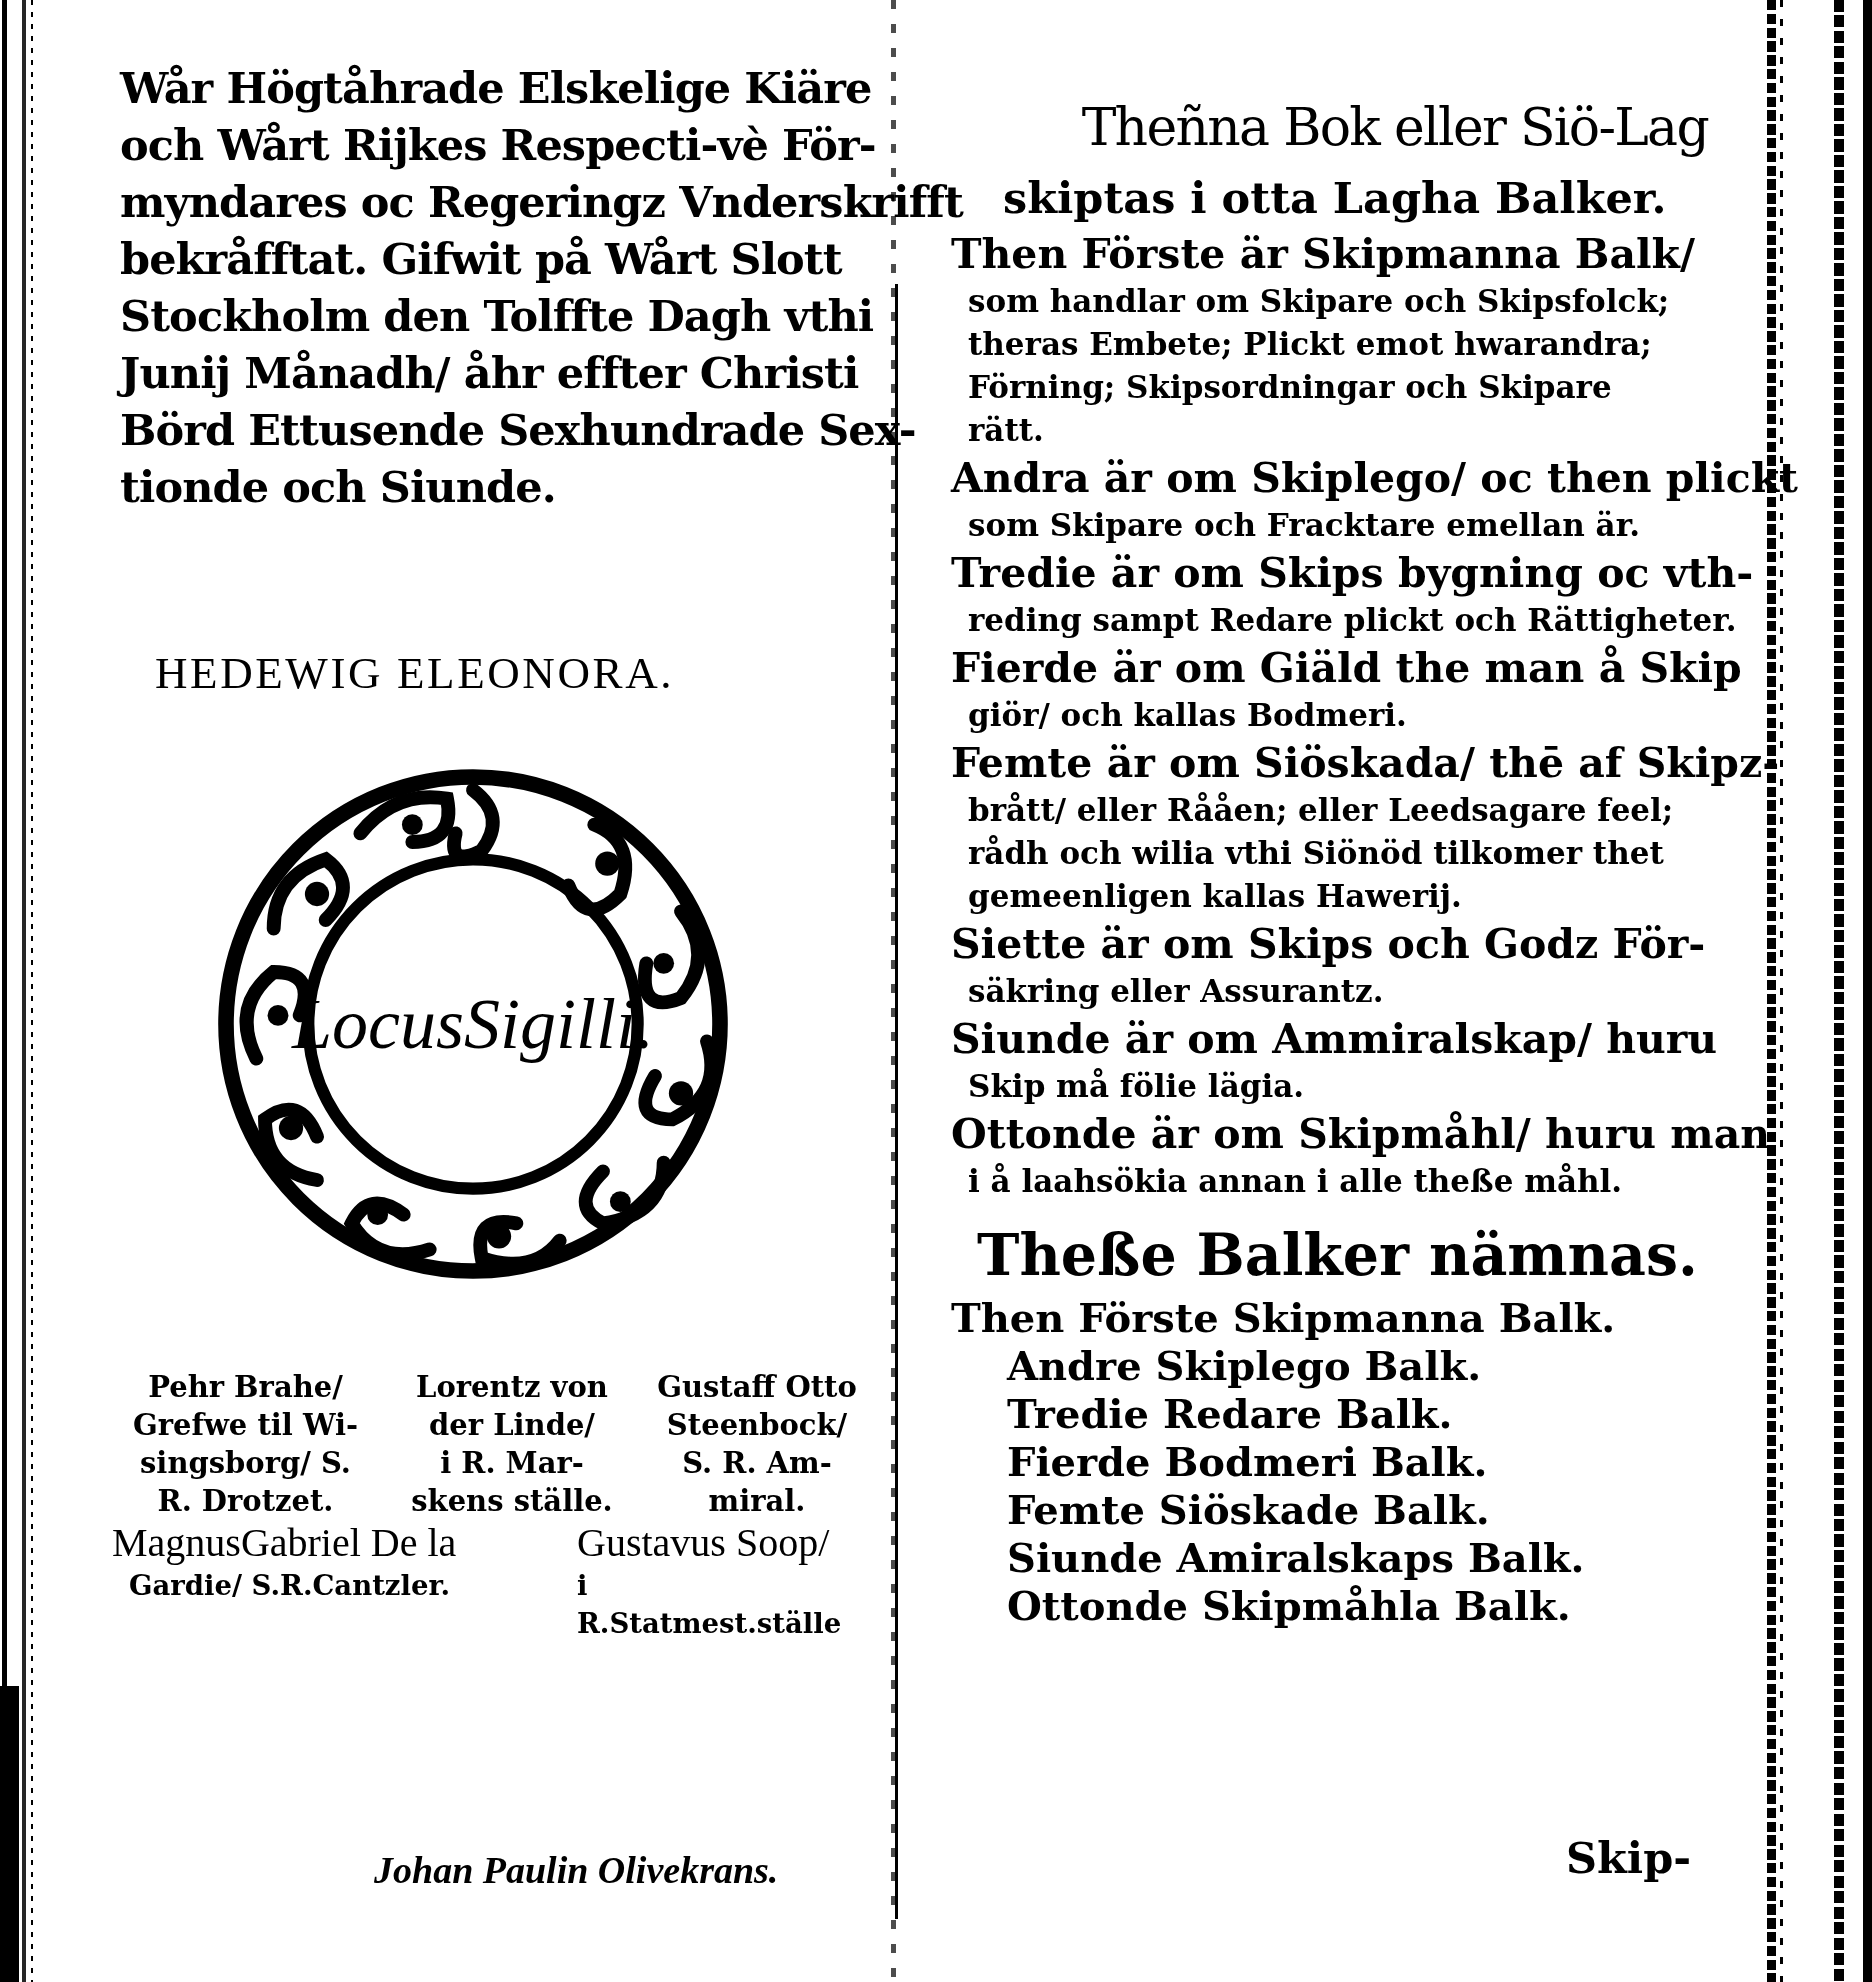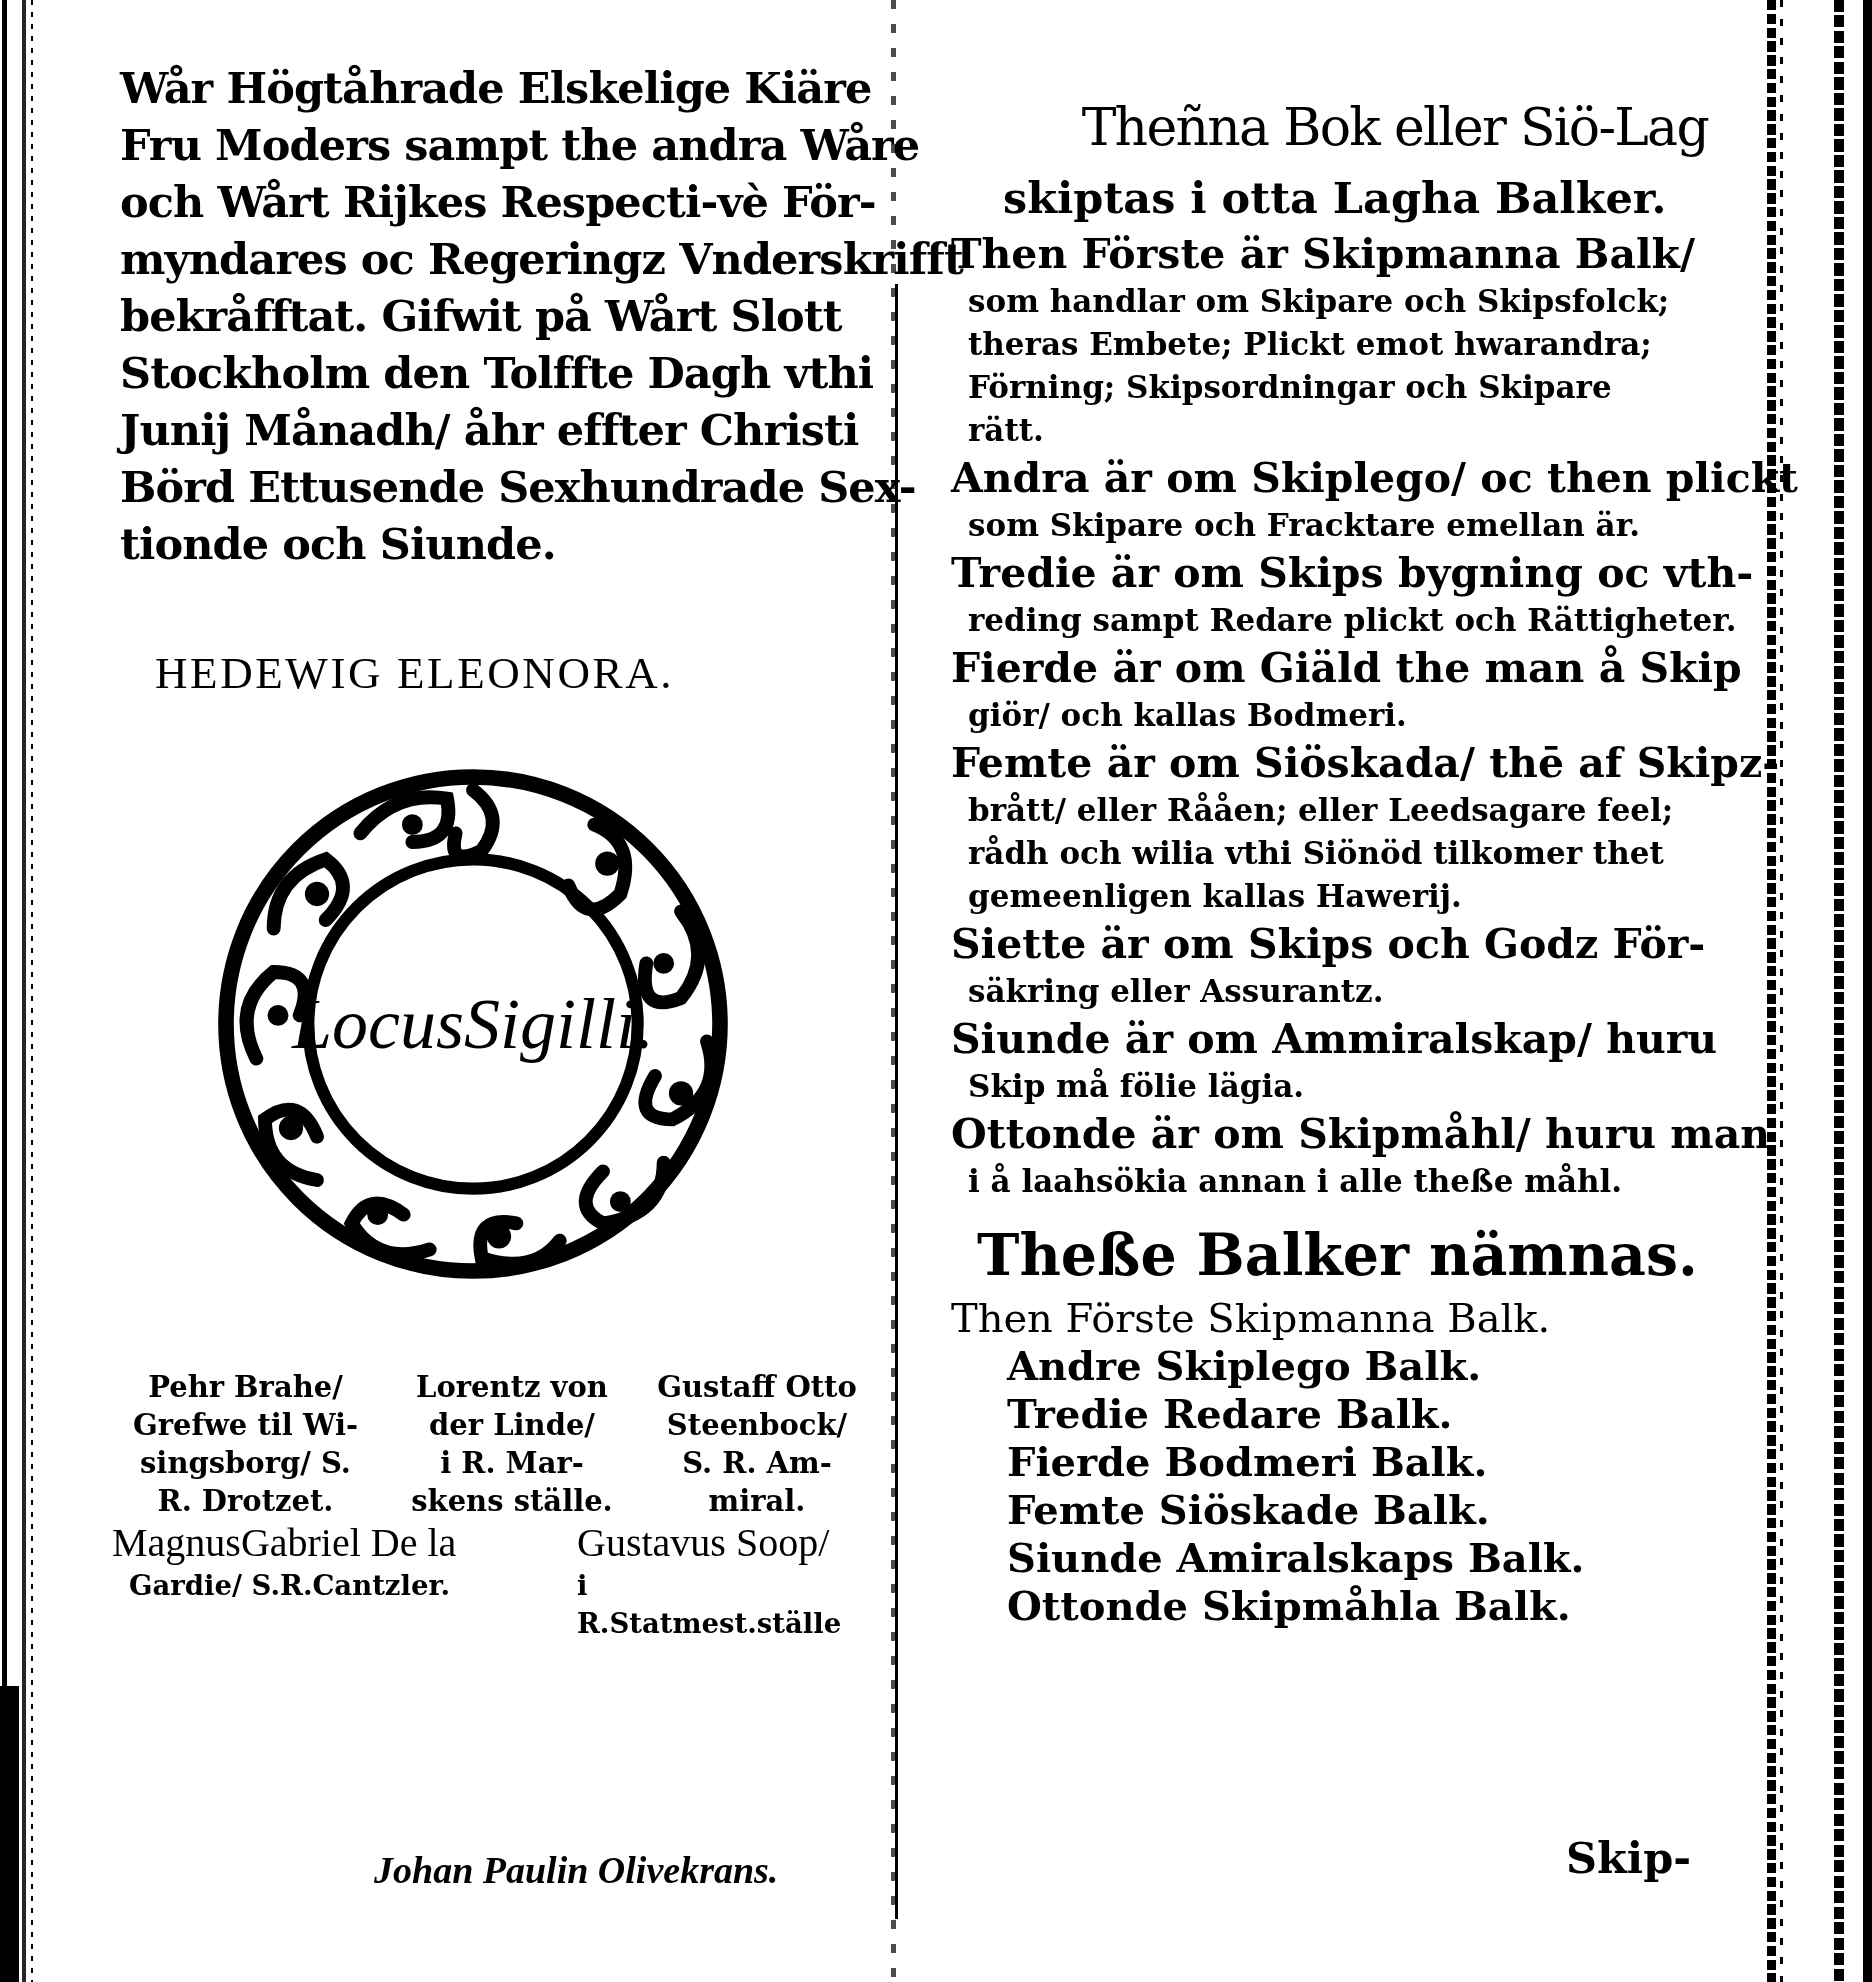--- a/index.html
+++ b/index.html
@@ -50,21 +50,21 @@
     .countersign { position:absolute; left:374px; top:1848px; font-family:"Liberation Serif", serif;
                    font-style:italic; font-weight:bold; font-size:38px; }
 
     
     .page-right { position:absolute; left:951px; top:86px; width:757px; }
     .title { font-weight:normal; font-size:52px; line-height:83px; white-space:nowrap; letter-spacing:-1.7px;text-align:right; }
     .subtitle { font-weight:bold; font-size:43px; line-height:59px; padding-left:52px; white-space:nowrap; }
     .entry-main { font-weight:bold; font-size:41px; line-height:52px; white-space:nowrap; }
     .entry-cont { font-weight:bold; font-size:31px; line-height:43px; padding-left:17px; white-space:nowrap; }
     .names-title { font-weight:bold; font-size:57px; line-height:79px; padding-left:26px; margin-top:12px; white-space:nowrap; }
-    .names-first { font-weight:normal; font-size:40px; line-height:48px; white-space:nowrap; }
+    .names-first { font-weight:bold; font-size:40px; line-height:48px; white-space:nowrap; }
     .names-item { font-weight:bold; font-size:40px; line-height:48px; padding-left:56px; white-space:nowrap; }
     .catchword { position:absolute; left:1566px; top:1833px; font-weight:bold; font-size:43px; }
   </style>
 </head>
 <body>
 
 <div class="edge-left">
   <div class="b1"></div>
     <div class="b2"></div>
     <div class="b3"></div>
@@ -74,21 +74,20 @@
 <div class="gutter2"></div>
 <div class="edge-right">
   <div class="r1"></div>
     <div class="r2"></div>
     <div class="r3"></div>
     <div class="r4"></div>
 </div>
 
 <div class="page-left">
   <div class="blackletter body-line">Wår Högtåhrade Elskelige Kiäre</div>
-  <div class="blackletter body-line">Fru Moders sampt the andra Wåre</div>
   <div class="blackletter body-line">och Wårt Rijkes Respecti-vè För-</div>
   <div class="blackletter body-line">myndares oc Regeringz Vnderskrifft</div>
   <div class="blackletter body-line">bekråfftat. Gifwit på Wårt Slott</div>
   <div class="blackletter body-line">Stockholm den Tolffte Dagh vthi</div>
   <div class="blackletter body-line">Junij Månadh/ åhr effter Christi</div>
   <div class="blackletter body-line">Börd Ettusende Sexhundrade Sex-</div>
   <div class="blackletter body-line">tionde och Siunde.</div>
 </div>
 
 <div class="heading-name">HEDEWIG ELEONORA.</div>

